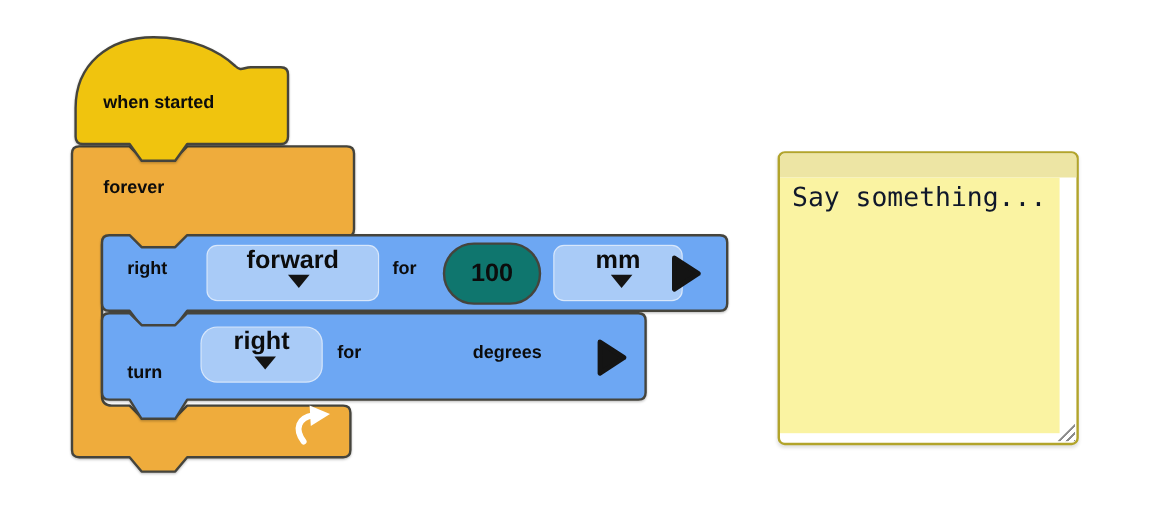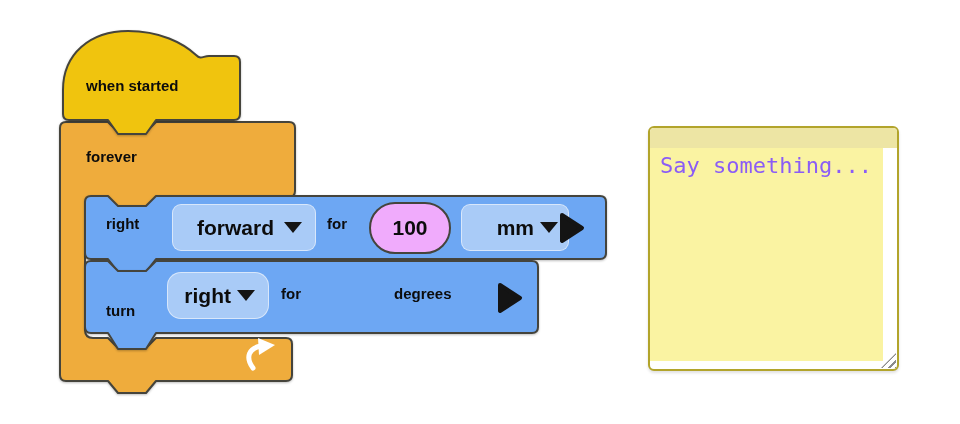--- a/index.html
+++ b/index.html
@@ -5,37 +5,37 @@
   html,body{margin:0;padding:0;background:#ffffff;}
   .stage{position:relative;width:960px;height:424px;background:#ffffff;overflow:hidden;
          font-family:"Liberation Sans",sans-serif;}
   .blocks-svg{position:absolute;left:0;top:0;}
   .blk{stroke:var(--block-border);stroke-width:2;stroke-linejoin:round;}
   .blk-hat{fill:var(--event-yellow);}
   .blk-control{fill:var(--control-orange);}
   .blk-motion{fill:var(--motion-blue);}
   .blk-shadow{filter:drop-shadow(0 1px 1px rgba(0,0,0,0.25));}
   .blk-label{position:absolute;font-weight:700;font-size:15px;color:#0c0c0c;white-space:nowrap;}
-  .dropdown{position:absolute;display:flex;align-items:center;justify-content:flex-end;
+  .dropdown{position:absolute;display:flex;align-items:center;justify-content:flex-start;
             background:var(--menu-blue);border:1px solid rgba(255,255,255,0.55);border-radius:9px;
             box-sizing:border-box;padding:0 13px;font-weight:700;font-size:21px;color:#0c0c0c;
-            cursor:pointer;}
+            cursor:pointer;flex-direction:column;}
   .caret{width:0;height:0;border-left:9px solid transparent;border-right:9px solid transparent;
          border-top:11px solid #141414;margin-left:10px;}
   .oval{position:absolute;display:flex;align-items:center;justify-content:center;
-        background:#f0abfc;border:2px solid var(--block-border);border-radius:999px;
+        background:#0f766e;border:2px solid var(--block-border);border-radius:999px;
         box-sizing:border-box;font-weight:700;font-size:21px;color:#0c0c0c;cursor:text;}
   .expand{position:absolute;cursor:pointer;}
   .note{position:absolute;left:648px;top:126px;width:251px;height:245px;background:#ffffff;
         border:2px solid var(--note-border);border-radius:6px;box-sizing:border-box;
         box-shadow:0 2px 3px rgba(0,0,0,0.12);}
   .note-header{position:absolute;left:0;right:0;top:0;height:20px;background:var(--note-header);
                border-radius:4px 4px 0 0;}
   .note-body{position:absolute;left:0;top:20px;right:14px;bottom:8px;background:var(--note-bg);
-             font-family:"DejaVu Sans Mono",monospace;font-size:22px;color:#8b5cf6;
+             font-family:"DejaVu Sans Mono",monospace;font-size:22px;color:#0f172a;
              padding:5px 0 0 10px;box-sizing:border-box;cursor:text;}
   .note-resize{position:absolute;right:1px;bottom:1px;width:15px;height:15px;
                background:repeating-linear-gradient(135deg,#8b8b8b 0 2px,transparent 2px 5px);
                clip-path:polygon(100% 0,100% 100%,0 100%);cursor:nwse-resize;}
 </style>
 </head>
 <body>
 
 <div class="stage">
 

